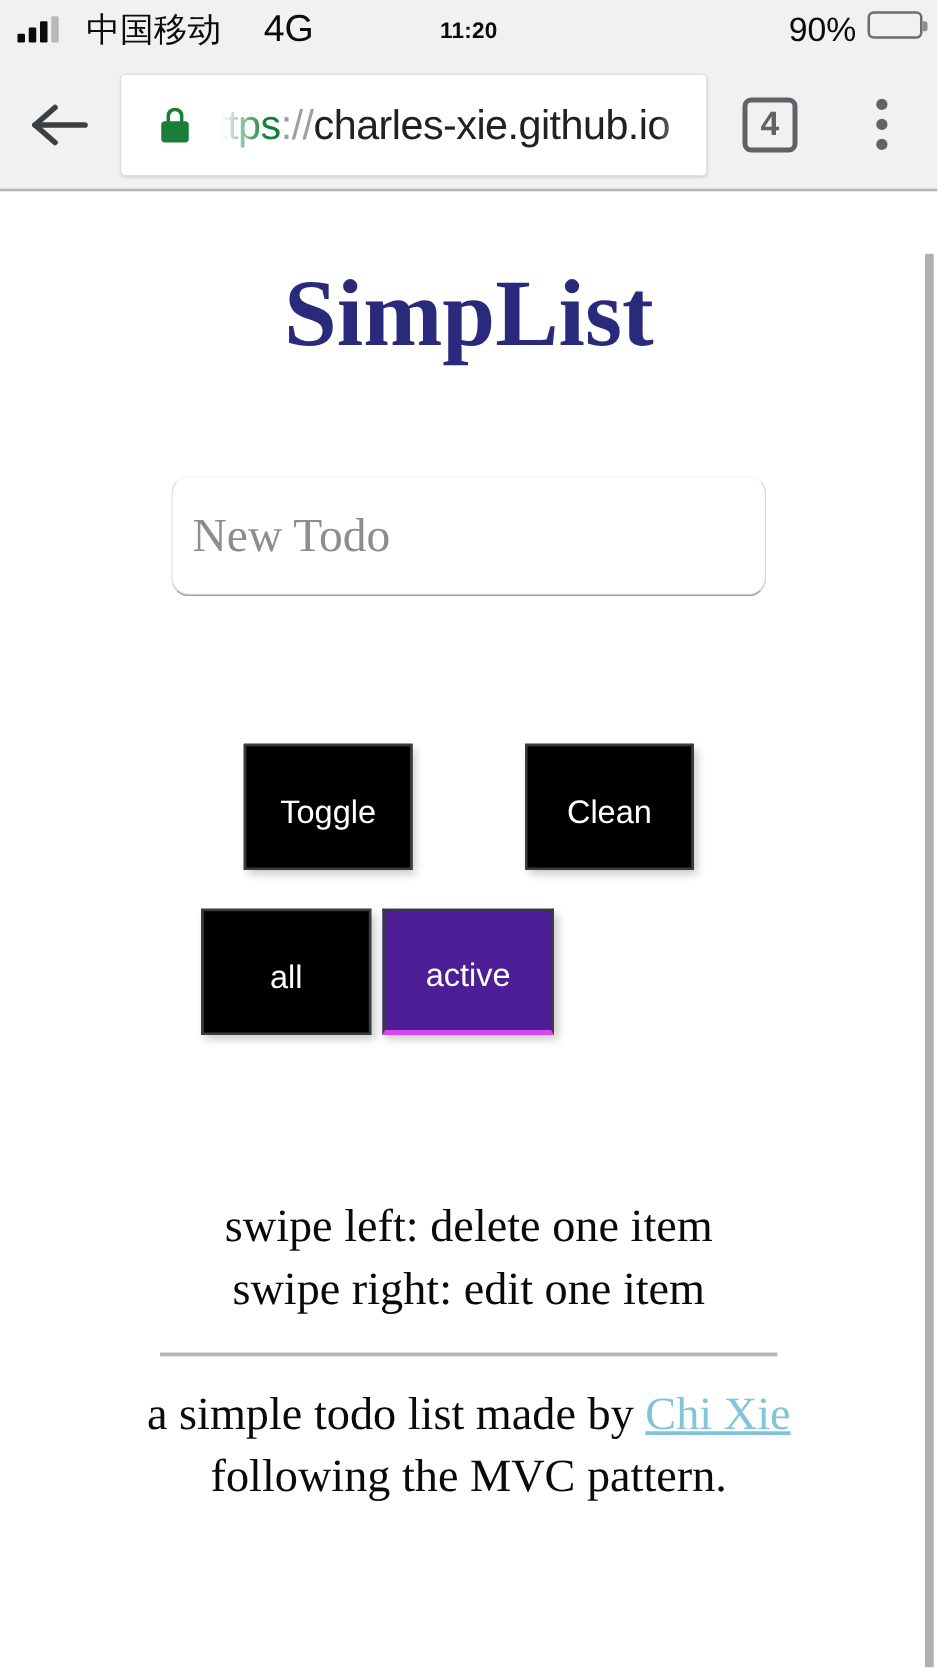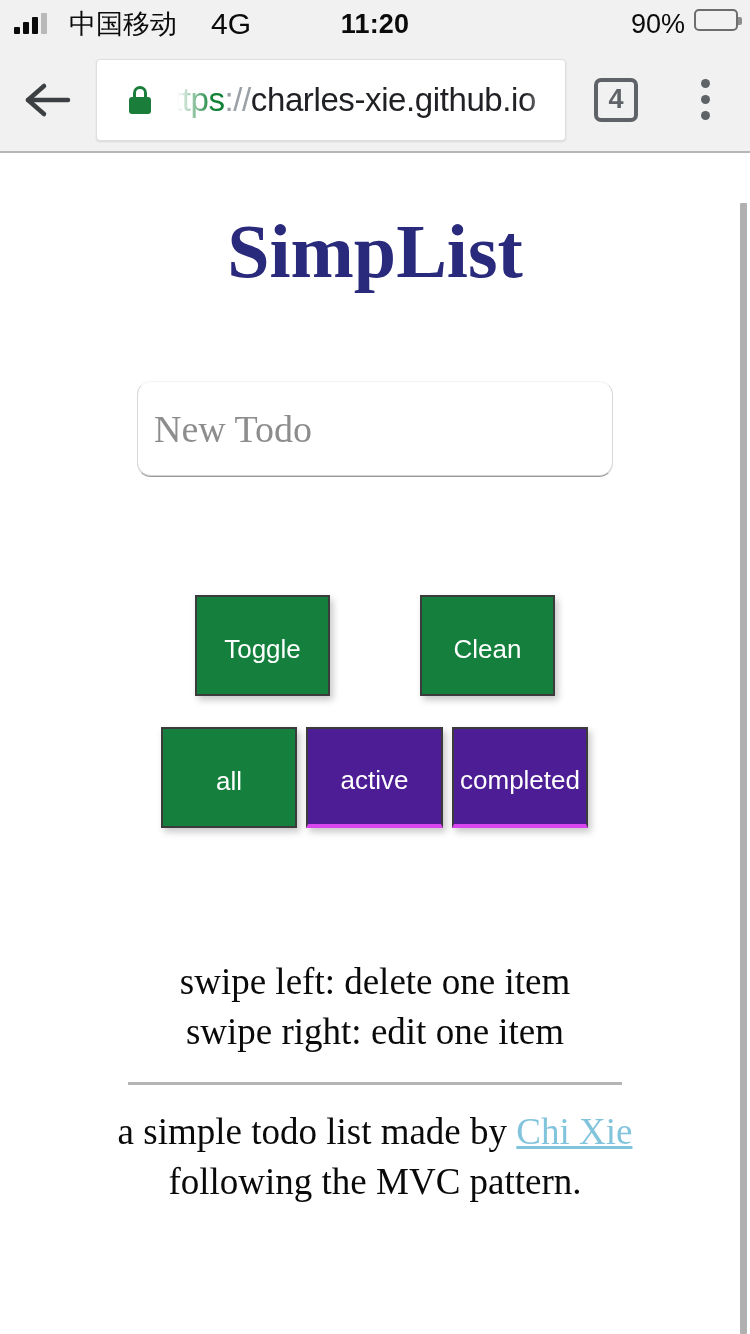--- a/index.html
+++ b/index.html
@@ -53,21 +53,21 @@
   .signal-bars i:nth-child(3) { height: 17px; }
   .signal-bars i:nth-child(4) { height: 21px; background: #b9b9b9; }
 
   #carrier-name { font-size: 27px; letter-spacing: 0px; }
   #network-type { font-size: 30px; margin-left: 12px; }
 
   #status-center {
     position: absolute;
     left: 0; right: 0;
     text-align: center;
-    font-size: 27px;
+    font-size: 18px;
     font-weight: bold;
     letter-spacing: 0.2px;
   }
 
   #status-right {
     position: absolute;
     right: 12px;
     display: flex;
     gap: 9px;
   }
@@ -278,21 +278,21 @@
   }
 
   
   #todo-list {
     min-height: 118px;
   }
 
   
   .btn-shell {
     border: 2px solid #3b3b3b;
-    background: #15803d;
+    background: #000000;
     color: #ffffff;
     font-family: "Liberation Sans", sans-serif;
     font-size: 26px;
     display: inline-flex;
     align-items: center;
     justify-content: center;
     box-shadow: 3px 4px 7px rgba(0,0,0,0.22);
     cursor: pointer;
     line-height: 1;
   }
@@ -450,21 +450,20 @@
     <div id="todo-list"></div>
 
     <div id="action-row">
       <div id="toggle-button" class="btn-shell">Toggle</div>
       <div id="clean-button" class="btn-shell">Clean</div>
     </div>
 
     <div id="filter-row">
       <div id="filter-all" class="btn-shell filter-btn">all</div>
       <div id="filter-active" class="btn-shell filter-btn inactive">active</div>
-      <div id="filter-completed" class="btn-shell filter-btn inactive">completed</div>
     </div>
 
     <div id="hints">
       <div>swipe left: delete one item</div>
       <div>swipe right: edit one item</div>
     </div>
 
     <hr id="divider">
 
     <div id="footer">

